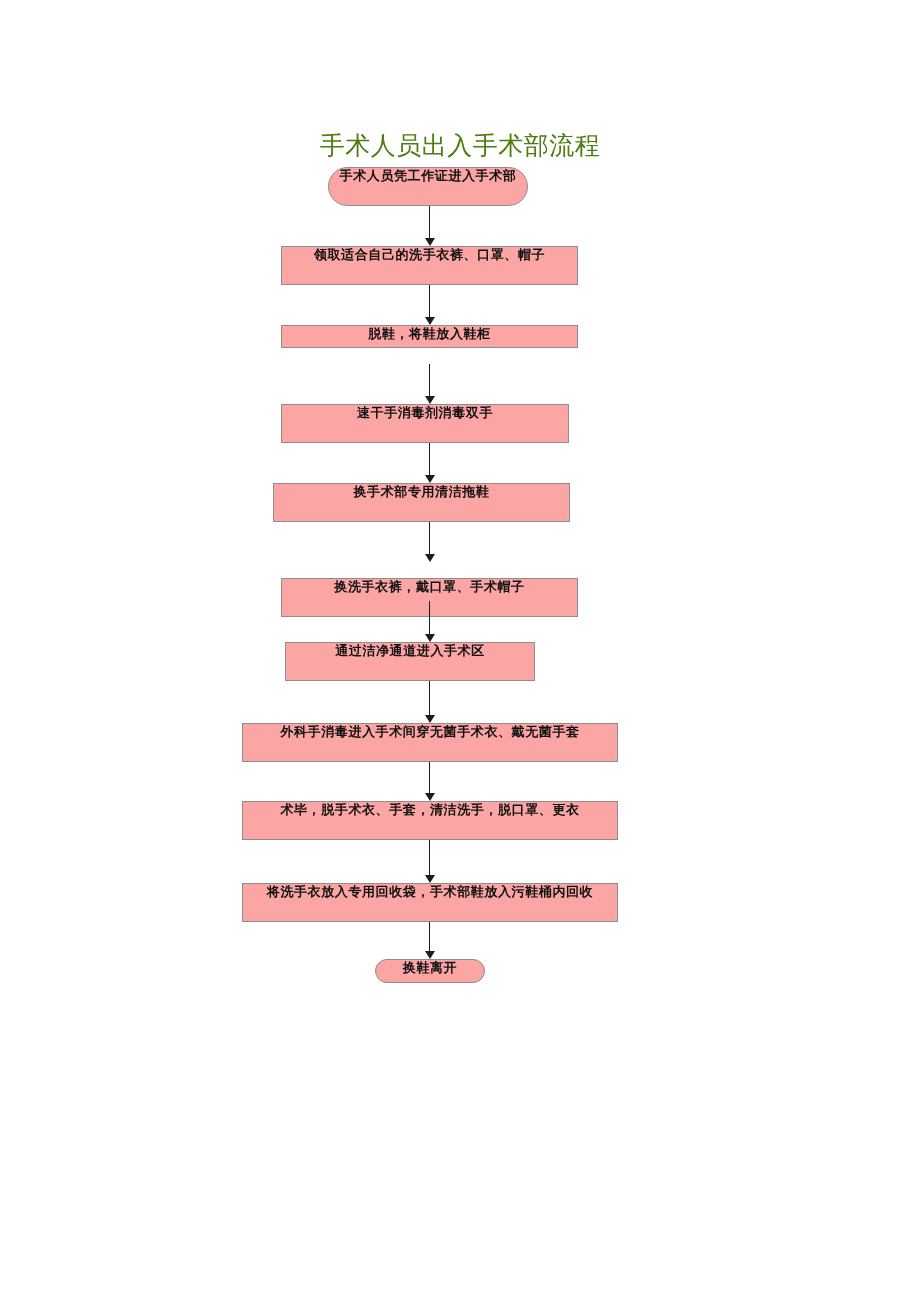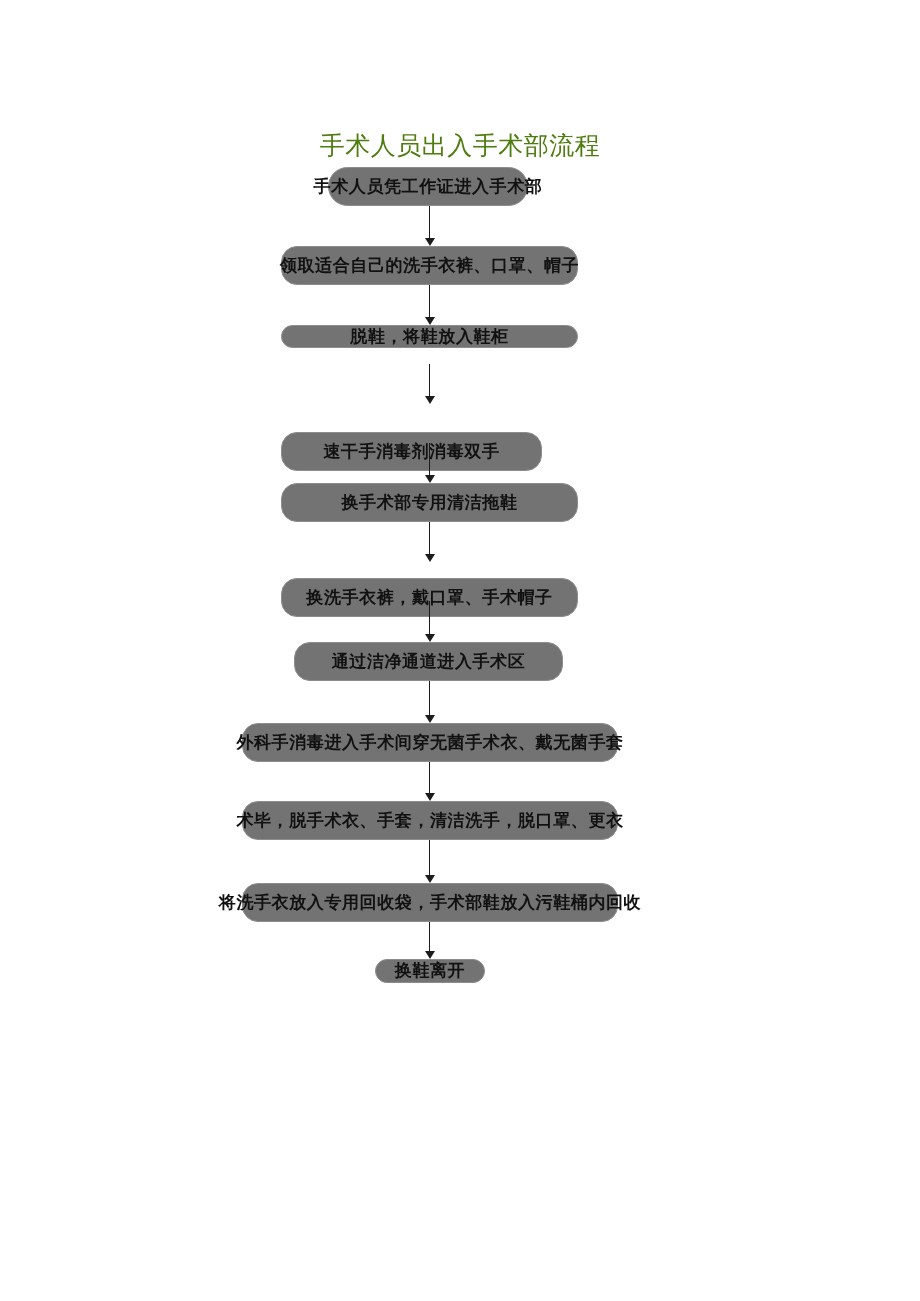--- a/index.html
+++ b/index.html
@@ -34,35 +34,35 @@
     font-size: 25px;
     line-height: 30px;
     letter-spacing: 0.5px;
     color: #4d7c0f;
     white-space: nowrap;
   }
 
   .node {
     position: absolute;
     box-sizing: border-box;
-    background: #737373;
+    background: #fca5a5;
     border: 1px solid #8d8d8d;
     display: flex;
-    align-items: center;
+    align-items: flex-start;
     justify-content: center;
     color: #111111;
     font-family: "Liberation Serif", "DejaVu Serif", serif;
     font-weight: bold;
-    font-size: 17px;
+    font-size: 13px;
     line-height: 16px;
     letter-spacing: 0.6px;
     white-space: nowrap;
     text-align: center;
   }
-  .node.rect { border-radius: 16px; }
+  .node.rect { border-radius: 0; }
   .node.stadium { border-radius: 999px; }
 
   .connector {
     position: absolute;
     width: 1px;
     background: #1c1c1c;
   }
   .arrowhead {
     position: absolute;
     width: 0;
@@ -82,30 +82,30 @@
   <div id="nodes-layer">
       <div class="node stadium" style="left: 328px; top: 167px; width: 200px; height: 39px;">
         <span>手术人员凭工作证进入手术部</span>
       </div>
       <div class="node rect" style="left: 281px; top: 246px; width: 297px; height: 39px;">
         <span>领取适合自己的洗手衣裤、口罩、帽子</span>
       </div>
       <div class="node rect" style="left: 281px; top: 325px; width: 297px; height: 23px;">
         <span>脱鞋，将鞋放入鞋柜</span>
       </div>
-      <div class="node rect" style="left: 281px; top: 404px; width: 261px; height: 39px; margin-top: 28px;">
+      <div class="node rect" style="left: 281px; top: 404px; width: 288px; height: 39px;">
         <span>速干手消毒剂消毒双手</span>
       </div>
-      <div class="node rect" style="left: 281px; top: 483px; width: 297px; height: 39px;">
+      <div class="node rect" style="left: 273px; top: 483px; width: 297px; height: 39px;">
         <span>换手术部专用清洁拖鞋</span>
       </div>
       <div class="node rect" style="left: 281px; top: 578px; width: 297px; height: 39px;">
         <span>换洗手衣裤，戴口罩、手术帽子</span>
       </div>
-      <div class="node rect" style="left: 294px; top: 642px; width: 269px; height: 39px;">
+      <div class="node rect" style="left: 285px; top: 642px; width: 250px; height: 39px;">
         <span>通过洁净通道进入手术区</span>
       </div>
       <div class="node rect" style="left: 242px; top: 723px; width: 376px; height: 39px;">
         <span>外科手消毒进入手术间穿无菌手术衣、戴无菌手套</span>
       </div>
       <div class="node rect" style="left: 242px; top: 801px; width: 376px; height: 39px;">
         <span>术毕，脱手术衣、手套，清洁洗手，脱口罩、更衣</span>
       </div>
       <div class="node rect" style="left: 242px; top: 883px; width: 376px; height: 39px; font-family: Liberation Serif, serif;">
         <span>将洗手衣放入专用回收袋，手术部鞋放入污鞋桶内回收</span>

